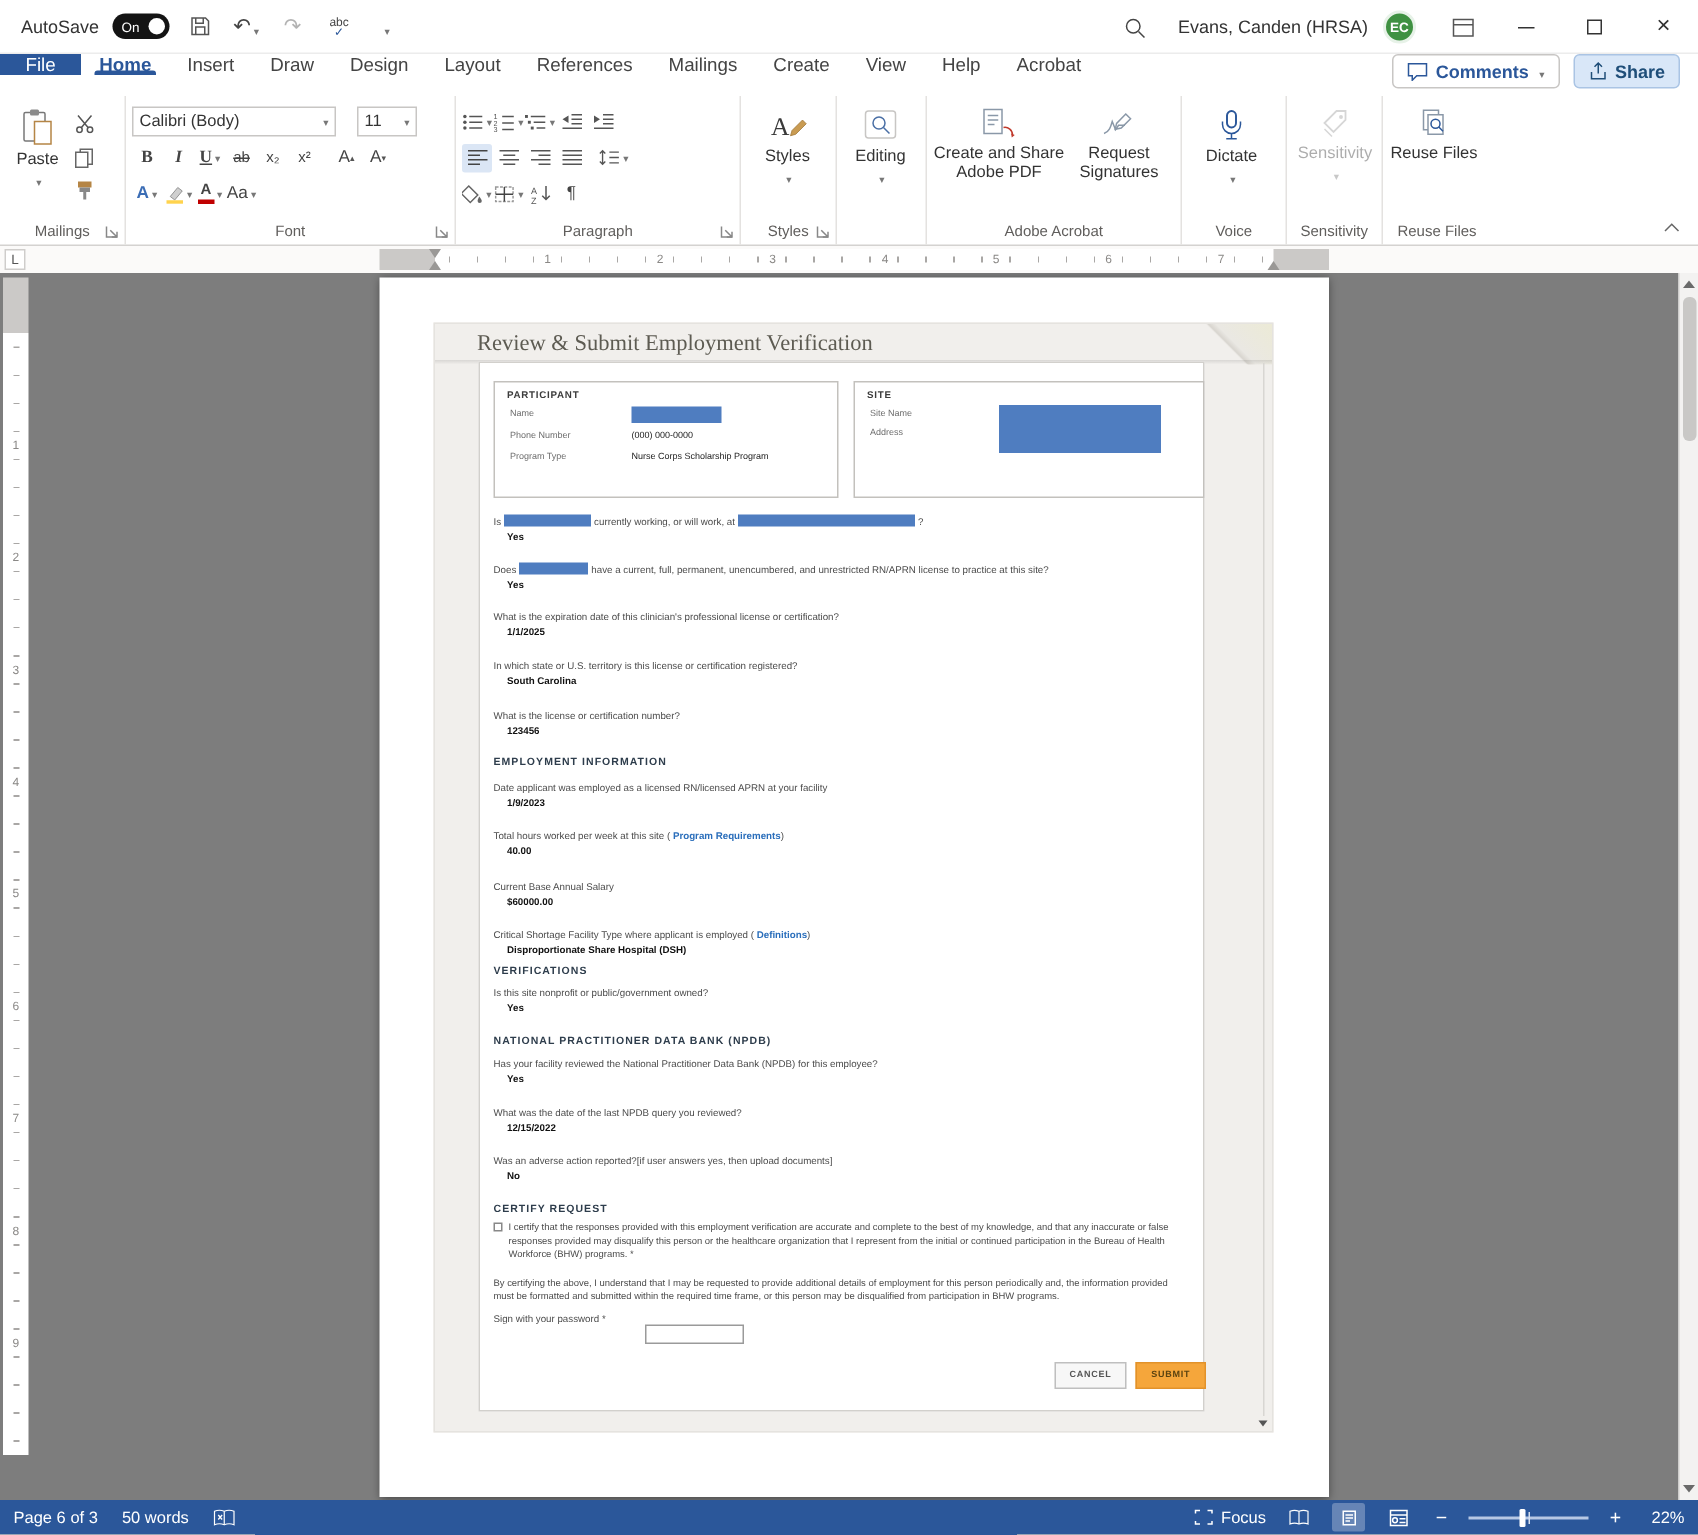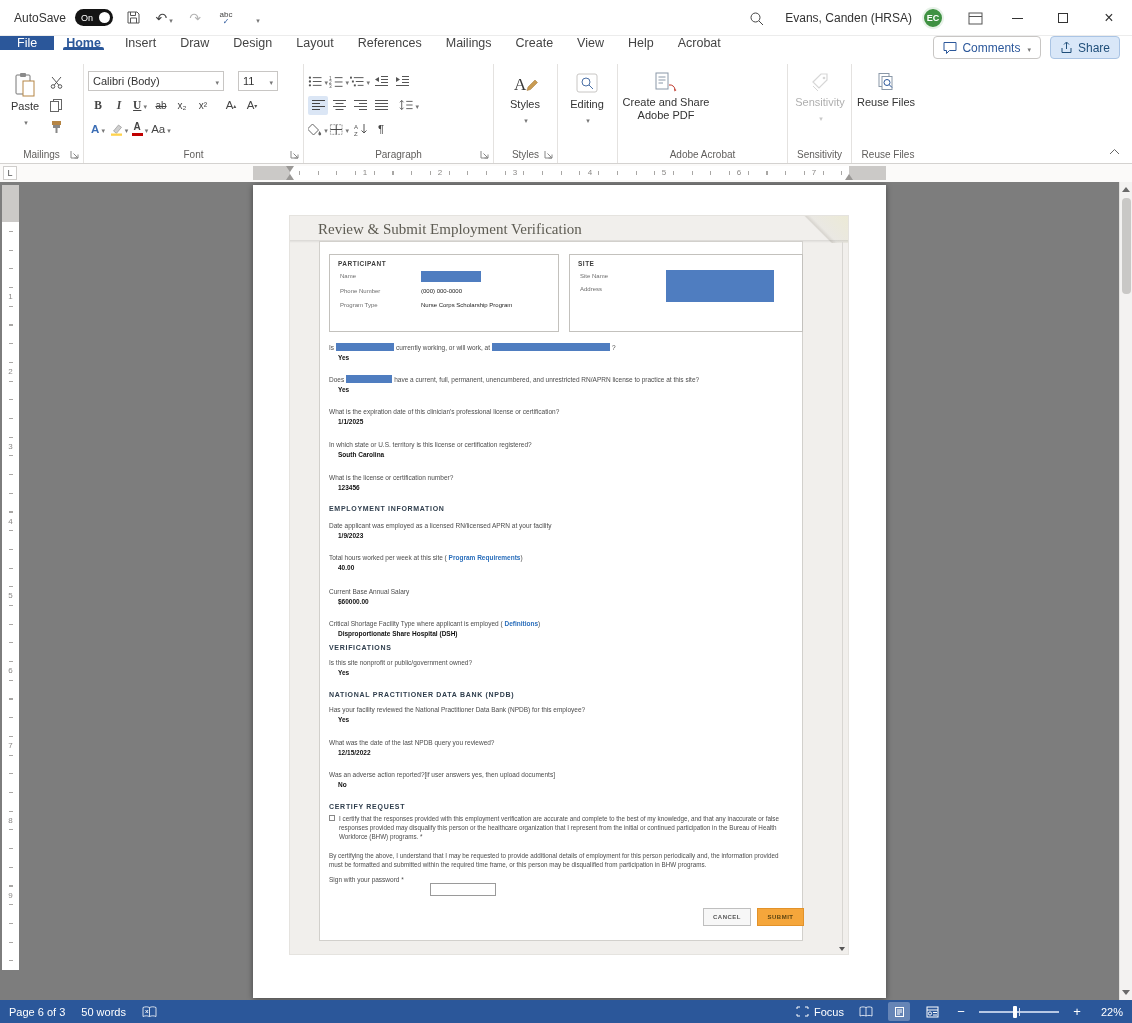--- a/index.html
+++ b/index.html
@@ -26,21 +26,21 @@
   .winbtn {width:46px; height:36px; display:flex; align-items:center; justify-content:center; color:#333;}
   .mini-bar {width:11px; height:1px; background:#333; display:block;}
   .max-box {width:10px; height:10px; border:1px solid #333; display:block;}
 
   
   .tabsrow {position:absolute; top:36px; left:0; width:1132px; height:28px; background:#fff; display:flex; align-items:flex-start;}
   .file-tab {background:#2b579a; color:#fff; padding:0 17px; font-size:12.5px; display:flex; align-items:center;}
   .rtab {padding:0 12px; font-size:12.5px; color:#444; display:flex; align-items:center; position:relative;}
   .rtab.active {color:#2b579a; font-weight:bold;}
   .rtab.active::after {content:""; position:absolute; left:9px; right:9px; bottom:0; height:3px; background:#2b579a; border-radius:2px 2px 0 0;}
-  .tabs-right {margin-left:auto; display:flex; align-items:center; gap:9px; padding-right:12px;}
+  .tabs-right {margin-left:auto; display:flex; align-items:center; gap:9px; padding-right:12px;font-weight:bold;}
   .pill {border:1px solid #c8c6c4; border-radius:4px; height:23px; display:flex; align-items:center; gap:5px; padding:0 9px; font-size:12px; color:#2b579a; background:#fff;}
   .pill.share {background:#d9e7f8; border-color:#aac4e4; color:#1f4e79;}
 
   
   .ribbon {position:absolute; top:64px; left:0; width:1132px; height:100px; background:#fff; border-bottom:1px solid #d4d2d0; display:flex;}
   .rgroup {position:relative; height:100%; border-right:1px solid #e4e2e0; padding:5px 4px 18px 4px;}
   .glabel {position:absolute; bottom:3px; left:0; right:0; text-align:center; font-size:10px; color:#605e5c;}
   .launcher {position:absolute; bottom:4px; right:4px;}
   .collapse-chev {position:absolute; right:12px; bottom:8px;}
   .bigbtn {display:flex; flex-direction:column; align-items:center; padding-top:3px; gap:2px; font-size:11px; color:#333; text-align:center; line-height:13px; height:78px;}
@@ -521,23 +521,43 @@
             <g stroke="#8a98a8">
               <line x1="4.5" y1="5" x2="11.5" y2="5"></line>
               <line x1="4.5" y1="8" x2="11.5" y2="8"></line>
               <line x1="4.5" y1="11" x2="9" y2="11"></line>
             </g>
             <path d="M15 13a5 5 0 016 5" fill="none" stroke="#c0392b"></path>
             <path d="M22.5 18l-2.4-1 .4 2.6z" fill="#c0392b"></path>
           </svg>
         <span>Create and Share Adobe PDF</span>
       </div>
+      <div class="bigbtn" style="width:72px;">
+        <svg width="24" height="22" viewBox="0 0 24 22">
+            <path d="M2 17c3.5-1 4.5-4.5 5.5-8l2.2 5.5 2-3H16" fill="none" stroke="#8a98a8"></path>
+            <path d="M16.5 4l3.2 3.2-6.2 6.2-4 .8.9-3.9z" fill="none" stroke="#8a98a8"></path>
+          </svg>
+        <span>Request Signatures</span>
+      </div>
       <span class="glabel">Adobe Acrobat</span>
     </div>
 
+    <div class="rgroup" style="width:70px;">
+      <div class="bigbtn" style="width:58px;">
+        <svg width="18" height="24" viewBox="0 0 18 24">
+            <rect x="6" y="2" width="6" height="11" rx="3" fill="none" stroke="#2b579a" stroke-width="1.3"></rect>
+            <path d="M3 9v2a6 6 0 0012 0V9" fill="none" stroke="#2b579a"></path>
+            <line x1="9" y1="17" x2="9" y2="20.5" stroke="#2b579a"></line>
+            <line x1="5.5" y1="20.5" x2="12.5" y2="20.5" stroke="#2b579a"></line>
+          </svg>
+        <span>Dictate</span>
+        <i class="c"></i>
+      </div>
+      <span class="glabel">Voice</span>
+    </div>
 
     <div class="rgroup" style="width:64px;">
       <div class="bigbtn disabled" style="width:56px;">
         <svg width="20" height="22" viewBox="0 0 20 22">
             <path d="M3 10l8-8h6v6l-8 8z" fill="none" stroke="#9a9a9a" stroke-width="1.2"></path>
             <circle cx="14" cy="6" r="1.3" fill="#9a9a9a"></circle>
             <path d="M3 14l5 5" stroke="#9a9a9a"></path>
           </svg>
         <span>Sensitivity</span>
         <i class="c"></i>

